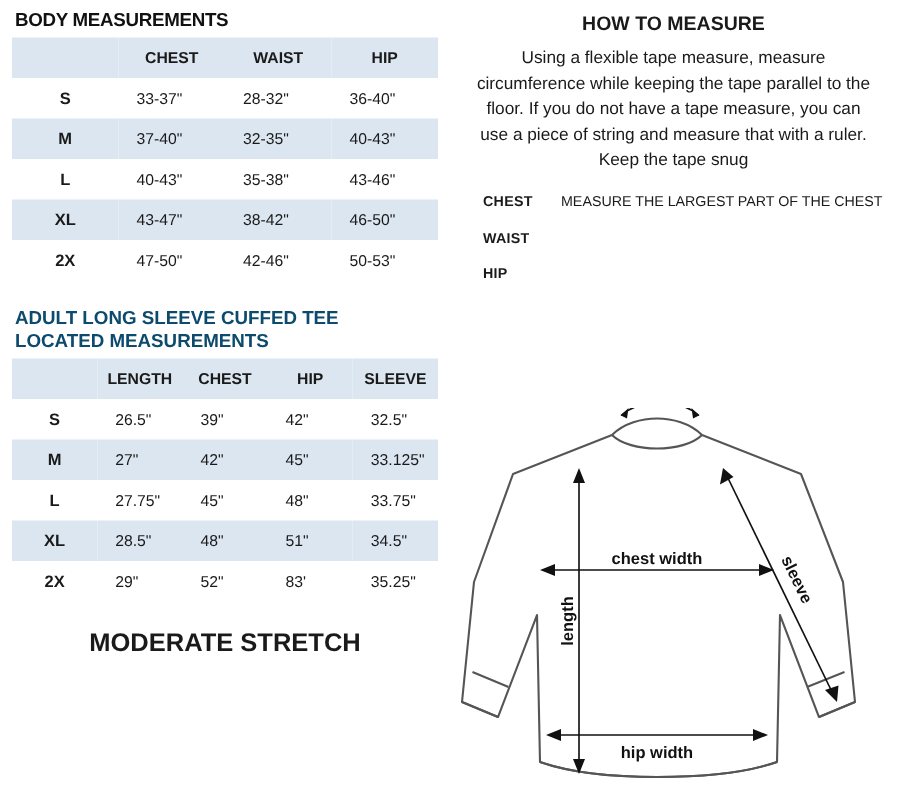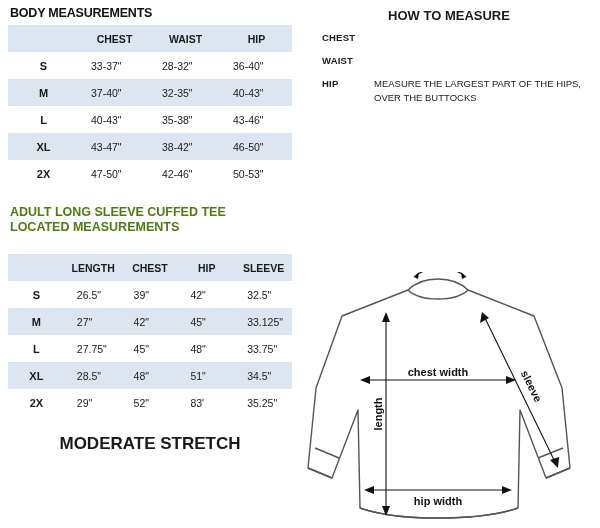--- a/index.html
+++ b/index.html
@@ -58,22 +58,22 @@
   }
   table.sizetable td.val {
     text-align: left;
     padding-left: 12px;
   }
   .gap { height: 18px; }
   .sub-title {
     font-size: 12.5px;
     font-weight: bold;
     line-height: 14.5px;
-    margin: 0 0 20px 2px;
-    color: #4d7c0f;
+    margin: 0 0 5px 2px;
+    color: #0c4a6e;
   }
   .stretch {
     text-align: center;
     font-weight: bold;
     font-size: 17px;
     margin-top: 18px;
     width: 284px;
   }
   
   .right {
@@ -230,31 +230,32 @@
           <td class="val">35.25"</td>
         </tr>
       </tbody>
     </table>
 
     <div class="stretch">MODERATE STRETCH</div>
   </div>
 
   <div class="right">
     <div class="howto-title">HOW TO MEASURE</div>
+    <div class="howto-body">Using a flexible tape measure, measure circumference while keeping the tape parallel to the floor.  If you do not have a tape measure, you can use a piece of string and measure that with a ruler. Keep the tape snug</div>
 
     <div class="defs">
       <div class="defrow">
         <div class="defterm">CHEST</div>
+        <div class="defdesc">MEASURE THE LARGEST PART OF THE CHEST</div>
       </div>
       <div class="defrow">
         <div class="defterm">WAIST</div>
       </div>
       <div class="defrow">
         <div class="defterm">HIP</div>
-        <div class="defdesc">MEASURE THE LARGEST PART OF THE HIPS, OVER THE BUTTOCKS</div>
       </div>
     </div>
   </div>
 
   <div class="diagram">
     <svg width="296" height="254" viewBox="0 0 296 254" xmlns="http://www.w3.org/2000/svg">
 
       <g fill="#ffffff" stroke="#555555" stroke-width="1.4" stroke-linejoin="round">
         <path d="M120 18
                  C128 10, 140 7, 150 7

